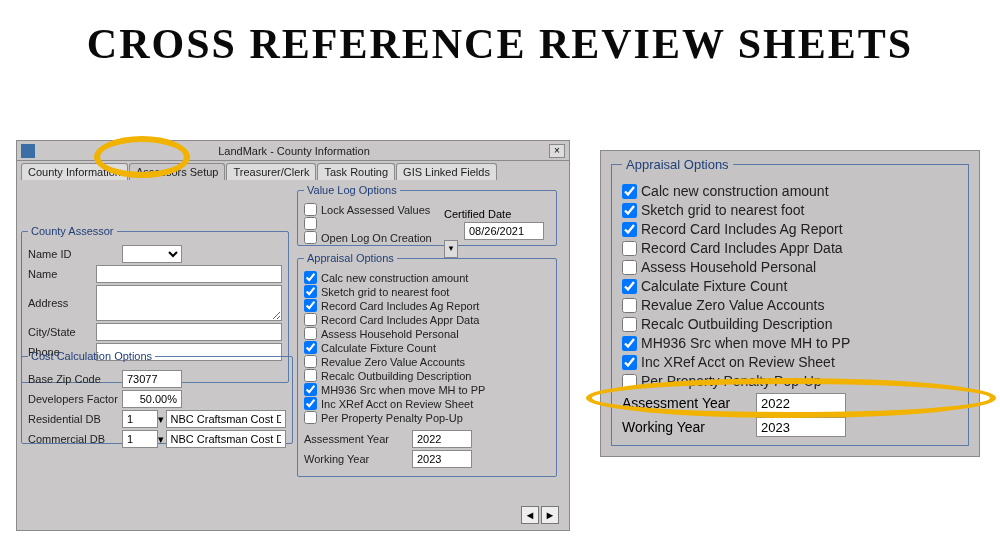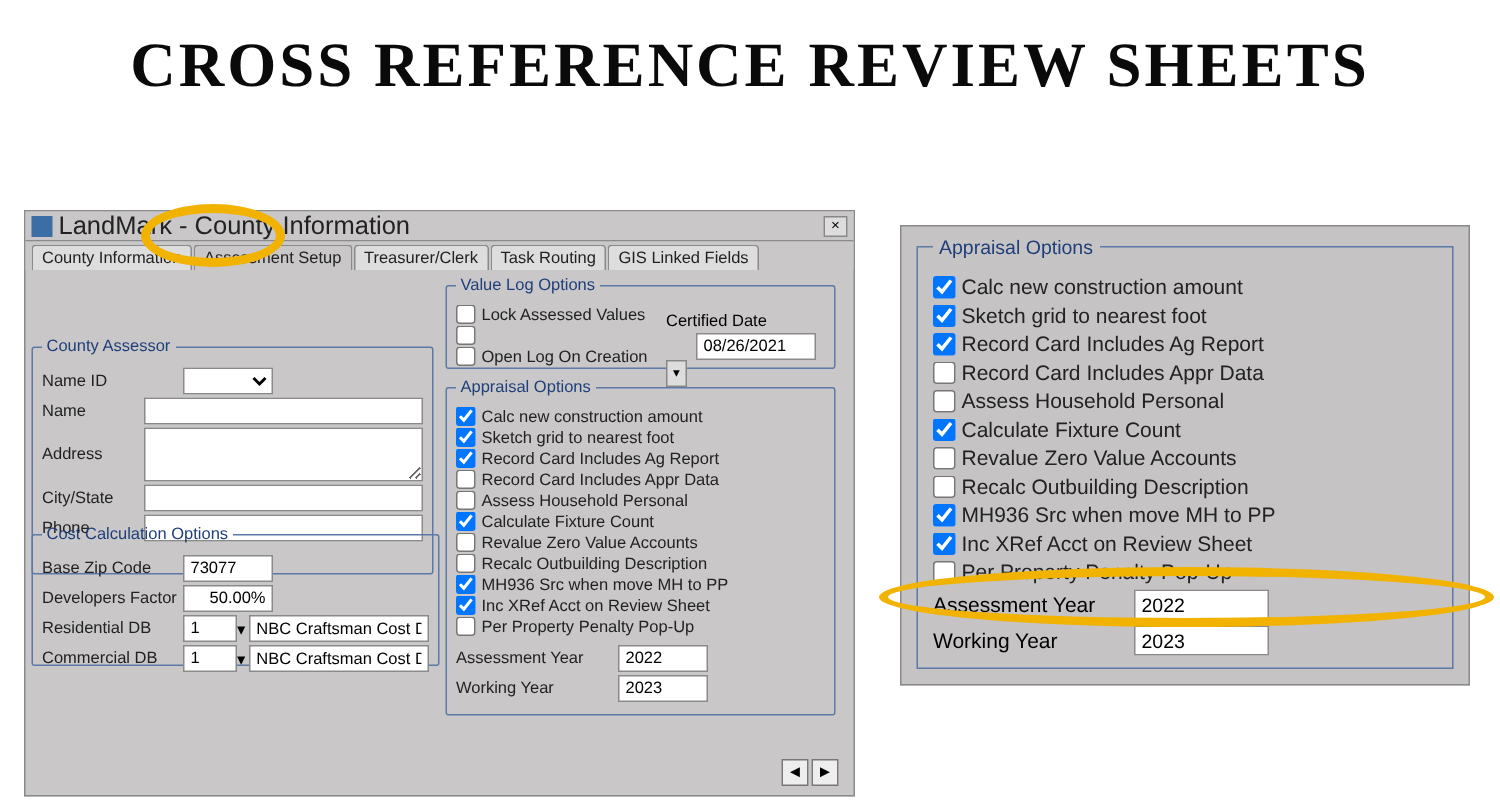--- a/index.html
+++ b/index.html
@@ -37,21 +37,21 @@
     background: #c9c7c7;
     border-bottom: 1px solid #8a8a8a;
     height: 20px;
     padding: 0 4px;
   }
   .titlebar .ico {
     width: 14px; height: 14px;
     background: #3b6ea5;
     margin-right: 4px;
   }
-  .titlebar .title-text { flex: 1; color: #222; font-size: 17px; }
+  .titlebar .title-text { flex: 1; color: #222; font-size: 11px; text-align: center; }
   .titlebar .close-x {
     width: 16px; height: 14px;
     border: 1px solid #888;
     background: #ddd;
     text-align: center;
     line-height: 12px;
     font-size: 10px;
     cursor: pointer;
   }
 
@@ -217,21 +217,21 @@
 <h1 class="page-title">CROSS REFERENCE REVIEW SHEETS</h1>
 
 <div class="left-window">
   <div class="titlebar">
     <div class="ico"></div>
     <div class="title-text">LandMark - County Information</div>
     <div class="close-x">×</div>
   </div>
   <div class="tabs-row">
     <div class="tab">County Information</div>
-    <div class="tab active">Assessment Setup</div>
+    <div class="tab active">Assessors Setup</div>
     <div class="tab">Treasurer/Clerk</div>
     <div class="tab">Task Routing</div>
     <div class="tab">GIS Linked Fields</div>
   </div>
 
   <div class="window-body">
 
     <fieldset class="group grp-assessor">
       <legend>County Assessor</legend>
       <div class="fld-row">

